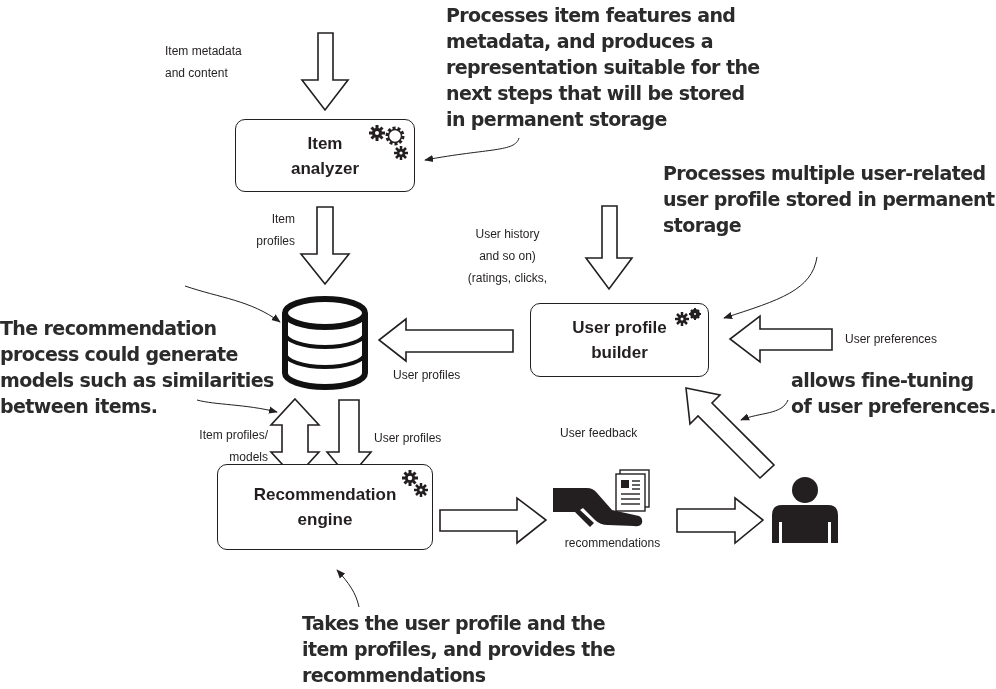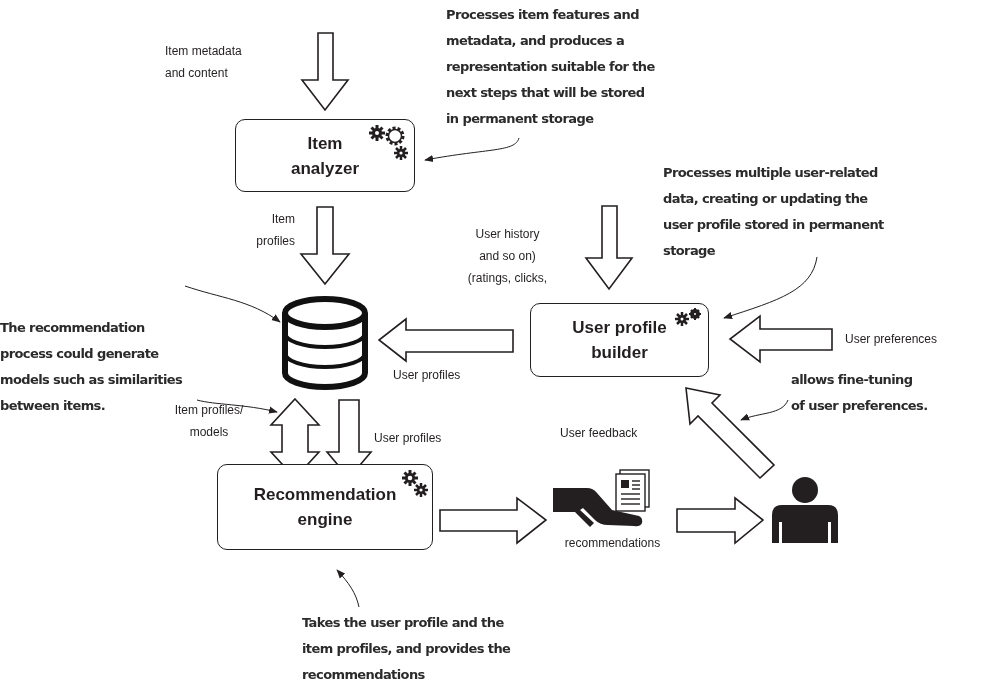--- a/index.html
+++ b/index.html
@@ -1,21 +1,21 @@
 <!DOCTYPE html>
 <html><head>
 <meta charset="utf-8">
 <style>
   html, body { margin:0; padding:0; background:#ffffff; }
   body { width:996px; height:689px; position:relative; overflow:hidden; font-family:"Liberation Sans", sans-serif; color:#231f20; }
   #stage { position:absolute; left:0; top:0; width:996px; height:689px; }
   .lbl { position:absolute; font-family:"Liberation Sans", sans-serif; font-size:12px; line-height:22px; color:#231f20; white-space:nowrap; }
   .lbl.c { text-align:center; }
   .lbl.r { text-align:right; }
-  .note { position:absolute; font-family:"DejaVu Sans", sans-serif; font-weight:bold; font-size:13px; line-height:26px; color:#2b2b2b; white-space:nowrap; letter-spacing:-0.6px; transform-origin:0 0; }
+  .note { position:absolute; font-family:"DejaVu Sans", sans-serif; font-weight:bold; font-size:19px; line-height:26px; color:#2b2b2b; white-space:nowrap; letter-spacing:-0.6px; transform-origin:0 0; }
   .box { position:absolute; border:1.6px solid #231f20; border-radius:10px; background:#fff; box-sizing:border-box; display:flex; align-items:center; justify-content:center; text-align:center; }
   .box .t { font-family:"Liberation Sans", sans-serif; font-weight:bold; font-size:17px; line-height:25px; color:#231f20; }
   .ml { display:block; }
 </style>
 </head>
 <body>
 
 <div id="stage">
   <svg width="996" height="689" viewBox="0 0 996 689" style="position:absolute;left:0;top:0">
     <defs>
@@ -161,40 +161,39 @@
     <span class="ml">Item</span>
     <span class="ml">profiles</span>
   </div>
   <div class="lbl c" style="left:440px;top:223px;width:135px;">
     <span class="ml">User history</span>
     <span class="ml">and so on)</span>
     <span class="ml">(ratings, clicks,</span>
   </div>
   <div class="lbl" style="left:393px;top:364px;">User profiles</div>
   <div class="lbl" style="left:845px;top:328px;">User preferences</div>
-  <div class="lbl c" style="left:150px;top:399px;width:118px;">
+  <div class="lbl c" style="left:150px;top:424px;width:118px;text-align:right;">
     <span class="ml">Item profiles/</span>
     <span class="ml">models</span>
   </div>
   <div class="lbl" style="left:374px;top:427px;">User profiles</div>
   <div class="lbl" style="left:560px;top:422px;">User feedback</div>
   <div class="lbl c" style="left:530px;top:532px;width:165px;">
     <span class="ml">recommendations</span>
   </div>
 
   <div class="note" style="left:446px;top:2px;">
     <span class="ml">Processes item features and</span>
     <span class="ml">metadata, and produces a</span>
     <span class="ml">representation suitable for the</span>
     <span class="ml">next steps that will be stored</span>
     <span class="ml">in permanent storage</span>
   </div>
   <div class="note" style="left:663px;top:160px;">
     <span class="ml">Processes multiple user-related</span>
-    <span class="ml">data, creating or updating the</span>
     <span class="ml">user profile stored in permanent</span>
     <span class="ml">storage</span>
   </div>
   <div class="note" style="left:0px;top:315px;">
     <span class="ml">The recommendation</span>
     <span class="ml">process could generate</span>
     <span class="ml">models such as similarities</span>
     <span class="ml">between items.</span>
   </div>
   <div class="note" style="left:791px;top:367px;">

